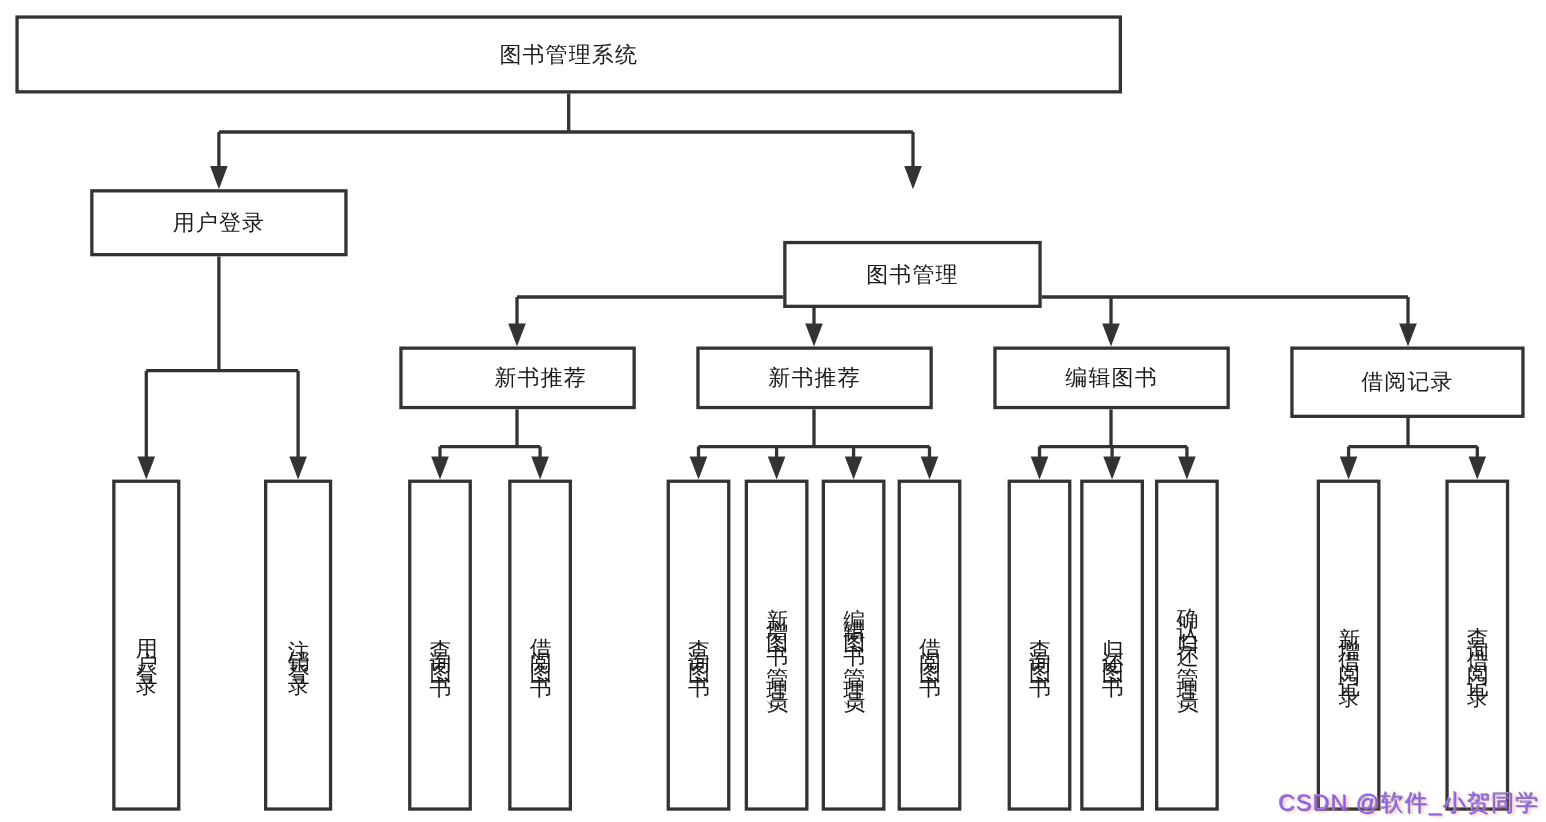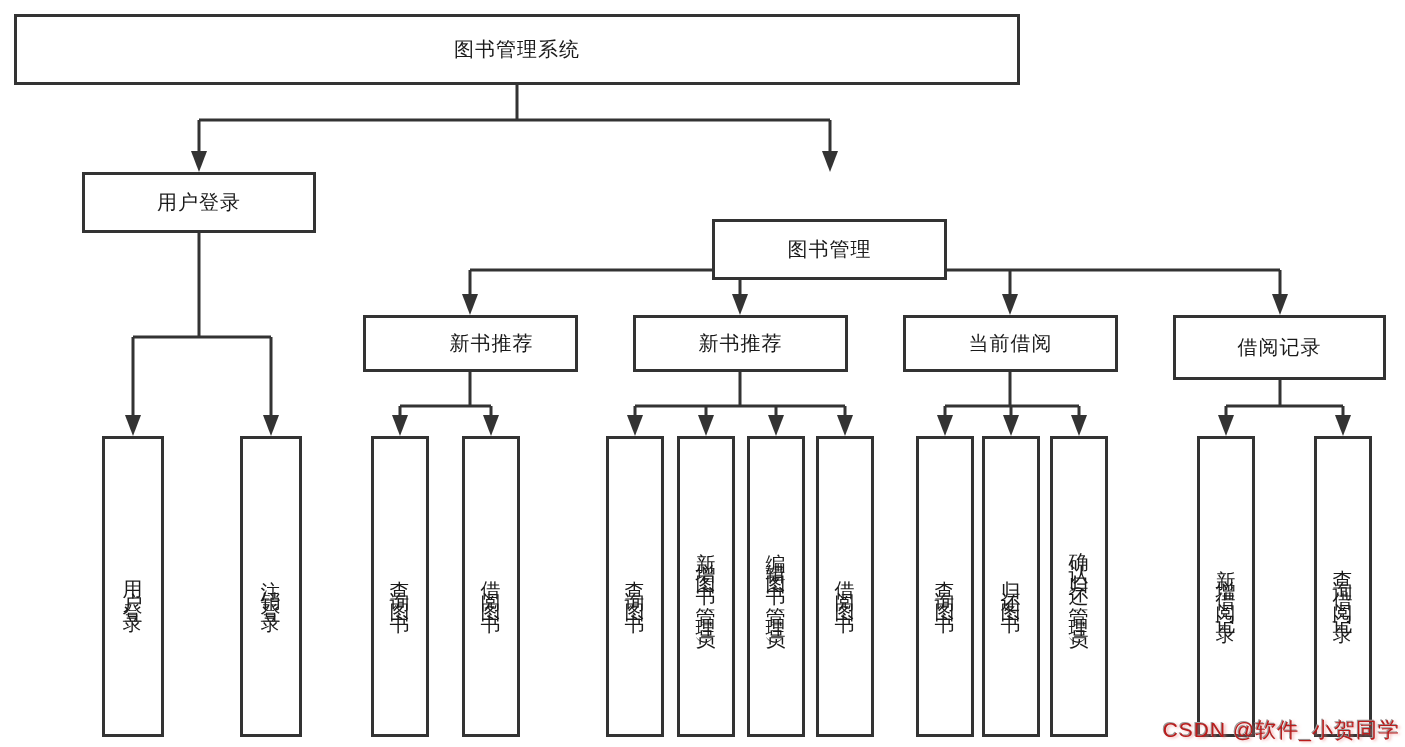--- a/index.html
+++ b/index.html
@@ -49,21 +49,21 @@
     line-height:1;
     letter-spacing:11px;
     color:var(--text);
     white-space:nowrap;
   }
   .watermark{
     position:absolute;
     right:5px;
     bottom:3px;
     font-size:21px;
-    color:#b91c1c;
+    color:#8b5cf6;
     letter-spacing:1px;
     text-shadow:-1px -1px 0 #9a9a9a, 2px 1px 3px rgba(236,128,128,0.65);
     white-space:nowrap;
   }
 </style>
 </head>
 <body>
 
 <div class="canvas">
 
@@ -114,21 +114,21 @@
     <span>图书管理</span>
   </div>
 
   <div class="node" style="left:363px;top:315px;width:215px;height:57px;padding-left:42px;">
     <span>新书推荐</span>
   </div>
   <div class="node" style="left:633px;top:315px;width:215px;height:57px;">
     <span>新书推荐</span>
   </div>
   <div class="node" style="left:903px;top:315px;width:215px;height:57px;">
-    <span>当前借阅</span>
+    <span>编辑图书</span>
   </div>
   <div class="node" style="left:1173px;top:315px;width:213px;height:65px;">
     <span>借阅记录</span>
   </div>
 
   <div class="leaf" style="left:102px;width:62px;">
     <span class="vtext">用户登录</span>
   </div>
   <div class="leaf" style="left:240px;width:62px;">
     <span class="vtext">注销登录</span>

